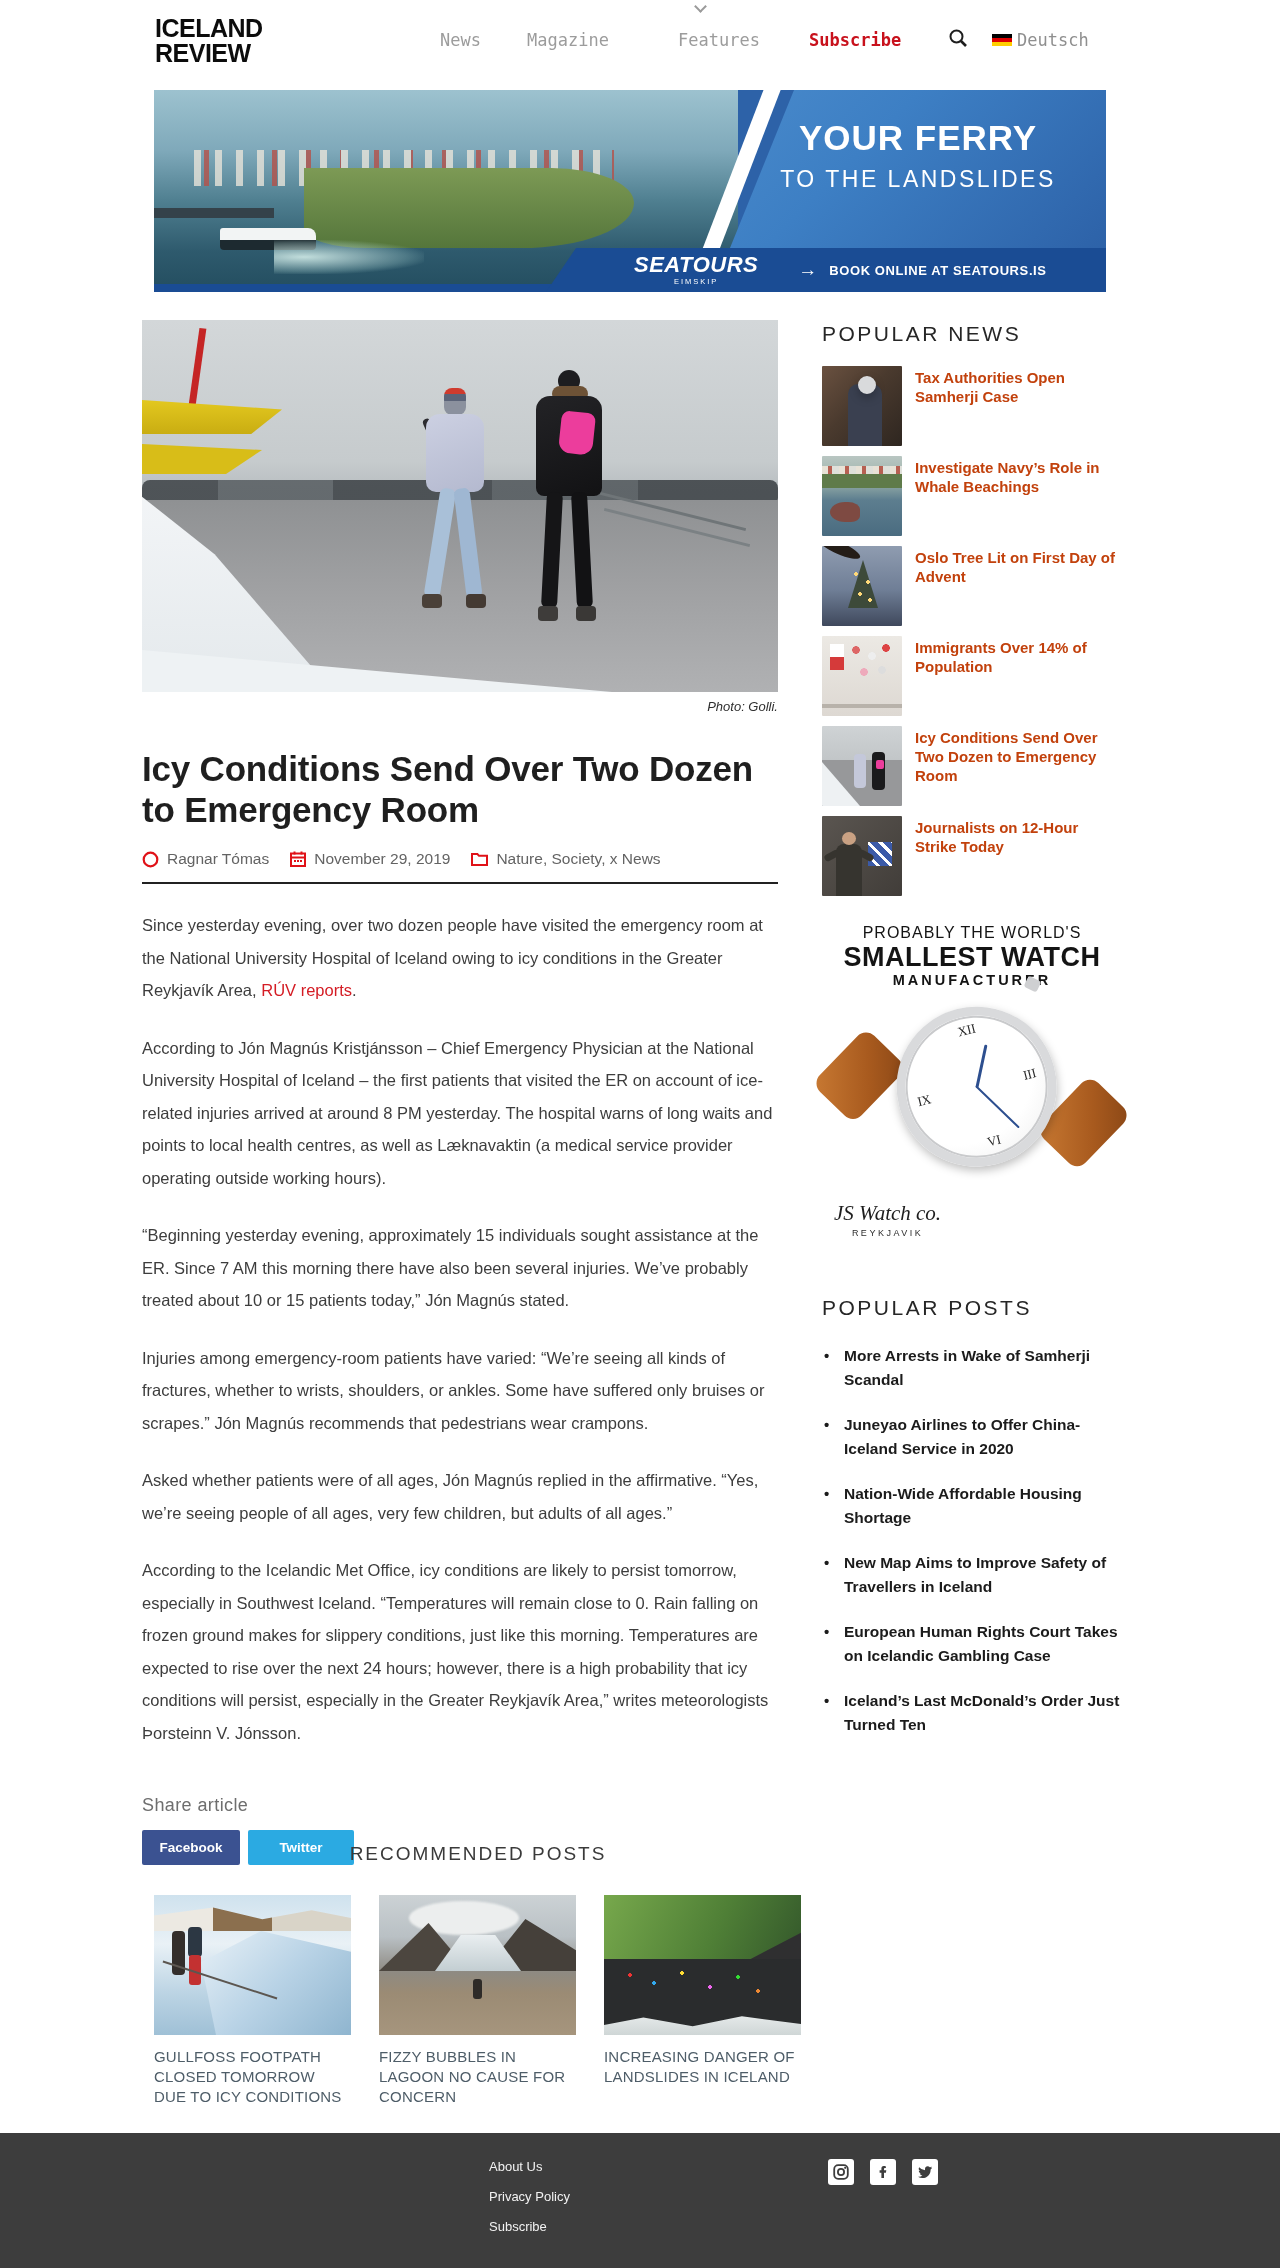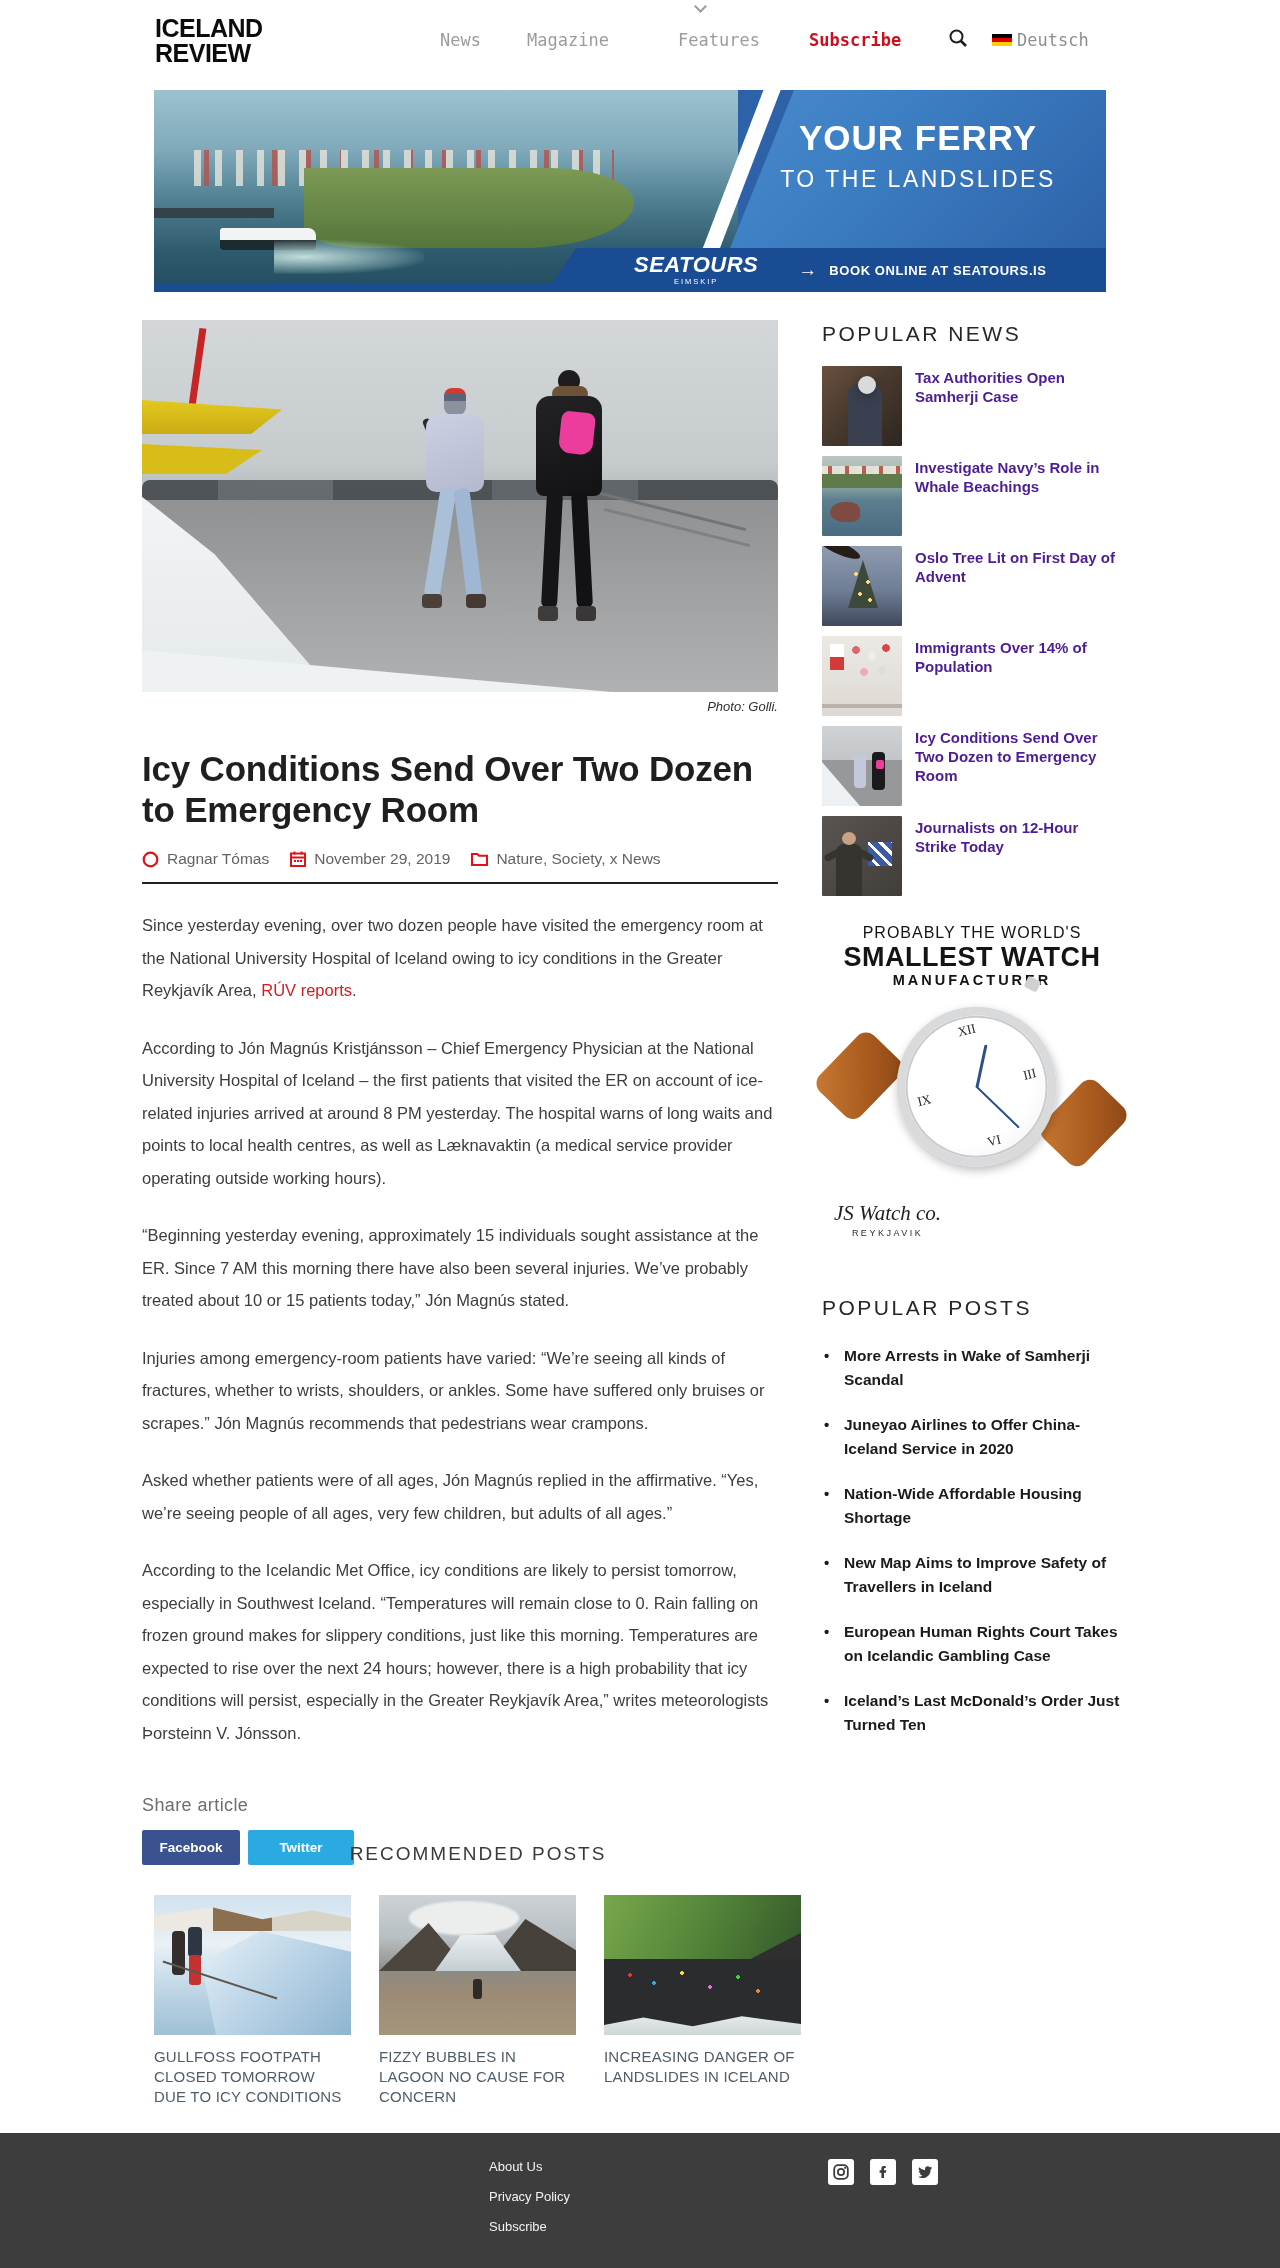--- a/index.html
+++ b/index.html
@@ -91,21 +91,21 @@
   .share-btn { height:35px; display:flex; align-items:center; justify-content:center; color:#fff; font-size:13.5px; font-weight:bold; border-radius:2px; cursor:pointer; }
   .share-fb { width:98px; background:#3b5291; }
   .share-tw { width:106px; background:#2baae2; }
 
   
   .sidebar { position:absolute; left:822px; top:322px; width:300px; }
   .side-heading { font-size:21px; letter-spacing:2.5px; color:#262626; font-weight:500; }
   .news-list { margin-top:20px; }
   .news-item { display:flex; gap:13px; margin-bottom:10px; cursor:pointer; }
   .thumb { width:80px; height:80px; flex:none; position:relative; overflow:hidden; border-radius:1px; }
-  .news-title { font-size:15px; line-height:19px; font-weight:bold; color:#4c1d95; padding-top:2px; }
+  .news-title { font-size:15px; line-height:19px; font-weight:bold; color:#c2410c; padding-top:2px; }
   .t1 { background:linear-gradient(135deg,#6a5140 0%,#4a3a2e 45%,#2e2620 100%); }
   .t1 .fig { position:absolute; left:26px; top:18px; width:34px; height:62px; background:#3a4050; border-radius:10px 10px 0 0; }
   .t1 .face { position:absolute; left:36px; top:10px; width:14px; height:14px; background:#caa184; border-radius:50%; }
   .t2 { background:linear-gradient(180deg,#b9c6c2 0%,#9db3ab 30%,#5d7e8f 55%,#4a6c80 100%); }
   .t2 .shore { position:absolute; left:0; top:18px; width:100%; height:14px; background:#5f7b4a; }
   .t2 .town { position:absolute; left:0; top:10px; width:100%; height:9px; background:repeating-linear-gradient(90deg,#e8e2d6 0 6px,#b66052 6px 10px,#dfe0da 10px 17px); }
   .t2 .whale { position:absolute; left:8px; top:46px; width:30px; height:20px; background:#7e4a42; border-radius:50% 40% 30% 50%; }
   .t3 { background:linear-gradient(180deg,#8f9cb0 0%,#6f7e96 55%,#3f485c 100%); }
   .t3 .tree { position:absolute; left:26px; top:14px; width:0; height:0; border-left:15px solid transparent; border-right:15px solid transparent; border-bottom:48px solid #3d4a3a; }
   .t3 .lights { position:absolute; left:26px; top:22px; width:30px; height:40px; background:radial-gradient(circle 2px at 8px 6px,#ffd978 90%,transparent),radial-gradient(circle 2px at 20px 14px,#ffd978 90%,transparent),radial-gradient(circle 2px at 12px 26px,#ffd978 90%,transparent),radial-gradient(circle 2px at 22px 32px,#ffd978 90%,transparent); }

